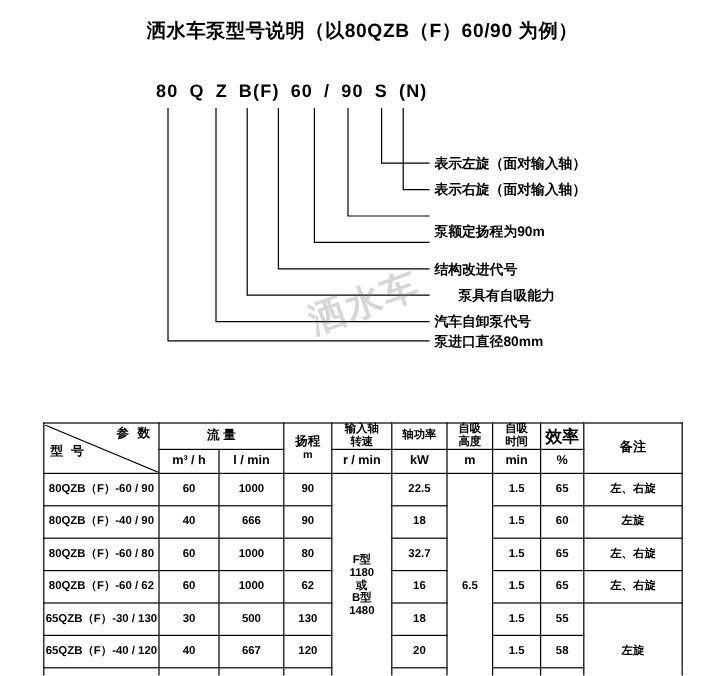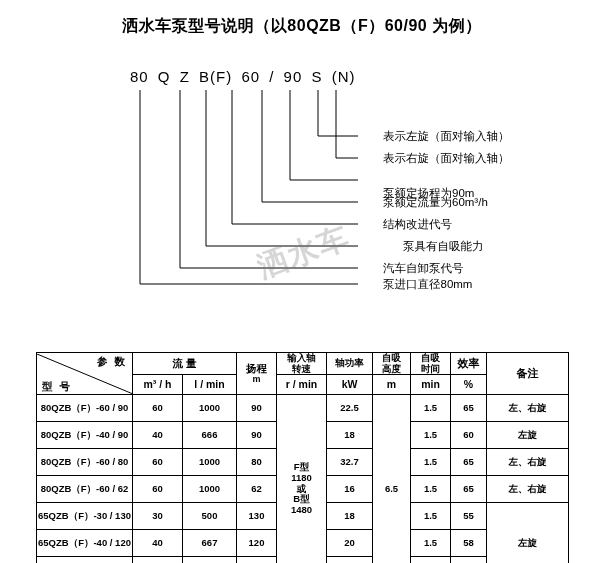--- a/index.html
+++ b/index.html
@@ -33,21 +33,21 @@
     font-weight: bold;
     letter-spacing: 0.5px;
   }
 
   
   .code-line {
     position: absolute;
     left: 130px;
     top: 68px;
     font-size: 15px;
-    font-weight: normal;
+    font-weight: bold;
     letter-spacing: 1px;
     white-space: nowrap;
   }
   .code-line span {
     margin-right: 4px;
   }
 
   
   .leaders {
     position: absolute;
@@ -55,23 +55,22 @@
     top: 88px;
     width: 604px;
     height: 200px;
   }
   .leaders svg {
     display: block;
   }
   .leg-label {
     position: absolute;
     font-size: 11.5px;
-    font-weight: normal;
+    font-weight: bold;
     white-space: nowrap;
-    margin-left: 21px;
   }
 
   
   .watermark {
     position: absolute;
     left: 256px;
     top: 232px;
     font-size: 30px;
     color: rgba(120,120,120,0.30);
     font-weight: bold;
@@ -139,21 +138,21 @@
     position: absolute;
     right: 6px;
     top: 1px;
     font-size: 10.5px;
     font-weight: bold;
     letter-spacing: 2px;
   }
   .split .t-model {
     position: absolute;
     left: 5px;
-    bottom: 1px;
+    bottom: 11px;
     font-size: 10.5px;
     font-weight: bold;
     letter-spacing: 2px;
   }
   .stack { line-height: 1.1; }
   .u-small { font-size: 9px; font-weight: bold; }
   .model-cell { font-size: 9.5px; white-space: nowrap; }
   .rot-cell { font-size: 9.5px; line-height: 1.25; }
 </style>
 </head>
@@ -193,21 +192,20 @@
 
         <path d="M180 2 L180 180 L358 180"></path>
 
         <path d="M140 2 L140 196 L358 196"></path>
       </g>
     </svg>
 
     <div class="leg-label" style="left:362px; top:41px;">表示左旋（面对输入轴）</div>
     <div class="leg-label" style="left:362px; top:63px;">表示右旋（面对输入轴）</div>
     <div class="leg-label" style="left:362px; top:98px;">泵额定扬程为90m</div>
-    <div class="leg-label" style="left:362px; top:107px;">泵额定流量为60m³/h</div>
     <div class="leg-label" style="left:362px; top:129px;">结构改进代号</div>
     <div class="leg-label" style="left:382px; top:151px;">泵具有自吸能力</div>
     <div class="leg-label" style="left:362px; top:173px;">汽车自卸泵代号</div>
     <div class="leg-label" style="left:362px; top:189px;">泵进口直径80mm</div>
   </div>
 
   <div class="watermark">洒水车</div>
 
 
   <div class="tbl-wrap">
@@ -246,21 +244,21 @@
           <th rowspan="1" class="stack">
             <div style="font-size:9.5px;">轴功率</div>
           </th>
           <th rowspan="1" class="stack">
             <div style="font-size:9.5px;line-height:1.1;">自吸<br>高度</div>
           </th>
           <th rowspan="1" class="stack">
             <div style="font-size:9.5px;line-height:1.1;">自吸<br>时间</div>
           </th>
           <th rowspan="1" class="stack">
-            <div style="font-size:11px;line-height:1.1;">效率</div>
+            <div style="font-size:14px;line-height:1.1;">效率</div>
           </th>
           <th rowspan="2" style="font-size:11px;">备注</th>
         </tr>
         <tr class="hdr-row2">
           <th class="u-small">m³ / h</th>
           <th class="u-small">l / min</th>
           <th class="u-small">r / min</th>
           <th class="u-small">kW</th>
           <th class="u-small">m</th>
           <th class="u-small">min</th>

